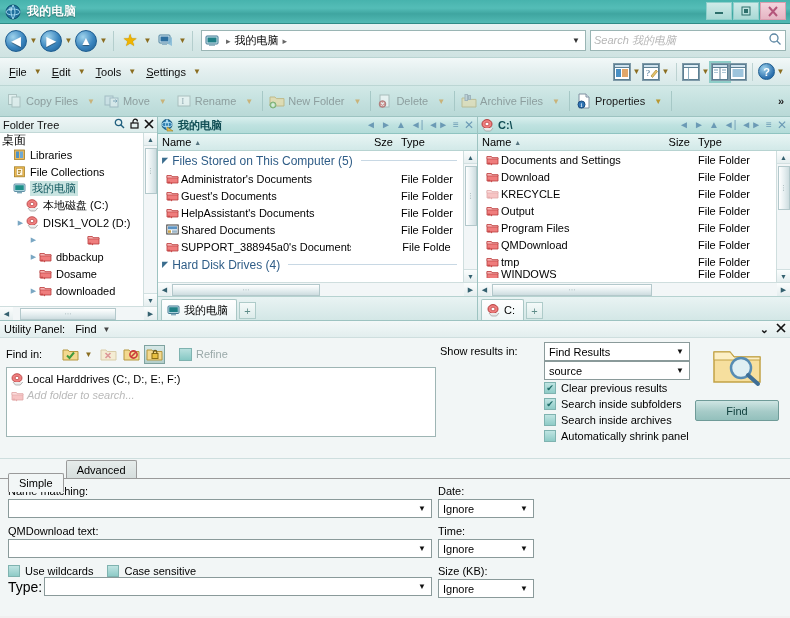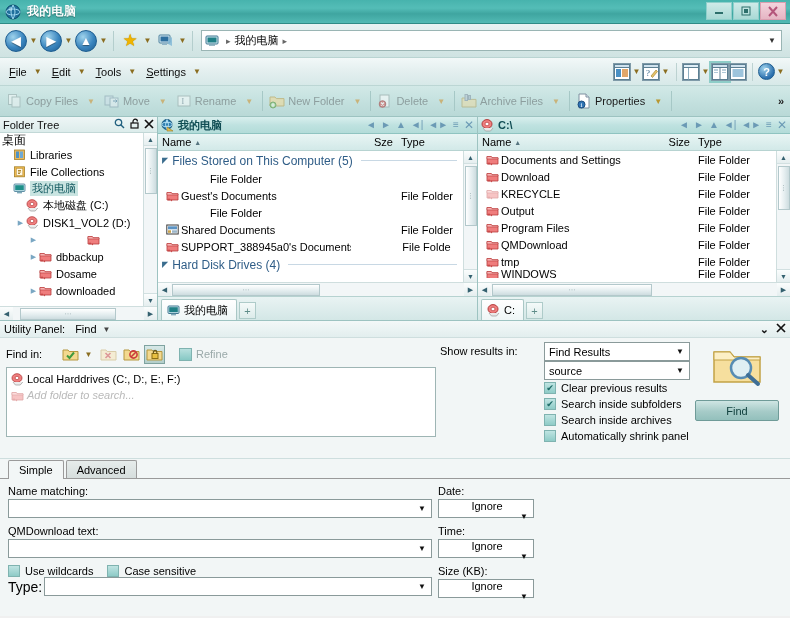--- a/index.html
+++ b/index.html
@@ -317,42 +317,41 @@
     position:relative;
   }
   .tabrow { display:flex; align-items:flex-end; height:20px; padding-left:8px;
             border-bottom:1px solid #9a9a9a;}
   .ftab {
     height:18px; padding:0 10px; font-size:11px;
     display:flex;align-items:center;
     border:1px solid #9a9a9a; border-bottom:none;
     background:#f2f6f6; border-radius:2px 2px 0 0;
   }
-  .ftab.active { background:#f2f6f6; position:relative; top:1px; height:19px; }
+  .ftab.active { background:#f2f6f6; position:relative; top:14px; height:19px; }
   .ftab.inactive { background:linear-gradient(to bottom,#e6eceb,#d6dedd); margin-left:2px;}
 
   .fgrid { display:flex; padding:6px 6px 0 8px; }
   .fg-left { width:424px; }
   .fg-right { width:auto; padding-left:6px; }
   .flabel { font-size:11px; margin-bottom:2px; }
   .finput {
     height:19px; background:#fff; border:1px solid #8a9a9a;
     display:flex;align-items:center;padding:0 2px;
     margin-bottom:7px;
   }
   .finput .dd { margin-left:auto; font-size:8px; color:#111; padding-right:3px; }
   .cbrow2 { display:flex;align-items:center;margin-bottom:0; }
   .cbrow2 .g { display:flex;align-items:center;margin-right:14px;font-size:11px;}
   .typerow { display:flex;align-items:center; }
   .typerow .lb { font-size:14px; width:36px; }
   .small-sel {
     width:96px;height:19px;background:#fff;border:1px solid #8a9a9a;
     display:flex;align-items:center;padding:0 2px 0 4px;font-size:11px;
     margin-bottom:7px;
-    flex-direction:column;
   }
   .small-sel .dd { margin-left:auto;font-size:8px;color:#111;padding-right:3px;}
   u { text-decoration: underline; }
 </style>
 </head>
 <body>
 
 <div class="titlebar">
   <span class="titlebar-icon">
     <svg width="16" height="16" viewBox="0 0 16 16">
@@ -419,20 +418,29 @@
         <rect x="2.5" y="2.5" width="9" height="5" fill="#1f7f86"></rect>
         <rect x="4" y="9.2" width="6" height="1.6" fill="#7fa9b8"></rect>
       </svg>
     </span>
     <span class="crumb-sep">▸</span>
     <span class="crumb">我的电脑</span>
     <span class="crumb-sep">▸</span>
     <span class="addr-drop">▼</span>
   </div>
 
+  <div class="searchbox">
+    <span class="ph">Search 我的电脑</span>
+    <span class="mag">
+      <svg width="14" height="14" viewBox="0 0 14 14">
+          <circle cx="6" cy="6" r="4" fill="none" stroke="#5c86a3" stroke-width="1.3"></circle>
+          <path d="M9 9 L12.5 12.5" stroke="#5c86a3" stroke-width="1.3"></path>
+        </svg>
+    </span>
+  </div>
 </div>
 
 <div class="menubar">
   <div class="menu-item"><u>F</u>ile</div>
   <div class="menu-caret">▼</div>
   <div class="menu-item"><span id="m1"><u>E</u>dit</span></div>
   <div class="menu-caret">▼</div>
   <div class="menu-item"><span id="m2"><u>T</u>ools</span></div>
   <div class="menu-caret">▼</div>
   <div class="menu-item"><span id="m3"><u>S</u>ettings</span></div>
@@ -751,37 +759,55 @@
       <div class="c" style="width:14px"></div>
     </div>
     <div class="filelist">
       <div id="mid-rows" style="padding-right:14px">
           <div class="grp-row">
             <span class="grp-tri">◤</span>
             <span class="grp-label">Files Stored on This Computer (5)</span>
             <span class="grp-line"></span>
           </div>
           <div class="frow">
+            <span class="fname">
+              <span class="ic"><svg width="13" height="13" viewBox="0 0 13 13" opacity="1">
+                  <path d="M1 3.5 h4.2 l1 1.3 H12 V11 H1 Z" fill="#ef7d7d" stroke="#b83c3c" stroke-width=".8"></path>
+                  <path d="M1 3.5 h4.2 l1 1.3 H12 V6 H1 Z" fill="#f9b3b3" stroke="#b83c3c" stroke-width=".6"></path>
+                  <circle cx="3" cy="10.5" r="1.1" fill="#c94a4a"></circle>
+                  <circle cx="5.4" cy="11.4" r=".8" fill="#c94a4a"></circle>
+                </svg></span>
+              <span>Administrator's Documents</span>
+            </span>
             <span class="fsize"></span>
             <span class="ftype">File Folder</span>
           </div>
           <div class="frow">
             <span class="fname">
               <span class="ic"><svg width="13" height="13" viewBox="0 0 13 13" opacity="1">
                   <path d="M1 3.5 h4.2 l1 1.3 H12 V11 H1 Z" fill="#ef7d7d" stroke="#b83c3c" stroke-width=".8"></path>
                   <path d="M1 3.5 h4.2 l1 1.3 H12 V6 H1 Z" fill="#f9b3b3" stroke="#b83c3c" stroke-width=".6"></path>
                   <circle cx="3" cy="10.5" r="1.1" fill="#c94a4a"></circle>
                   <circle cx="5.4" cy="11.4" r=".8" fill="#c94a4a"></circle>
                 </svg></span>
               <span>Guest's Documents</span>
             </span>
             <span class="fsize"></span>
             <span class="ftype">File Folder</span>
           </div>
           <div class="frow">
+            <span class="fname">
+              <span class="ic"><svg width="13" height="13" viewBox="0 0 13 13" opacity="1">
+                  <path d="M1 3.5 h4.2 l1 1.3 H12 V11 H1 Z" fill="#ef7d7d" stroke="#b83c3c" stroke-width=".8"></path>
+                  <path d="M1 3.5 h4.2 l1 1.3 H12 V6 H1 Z" fill="#f9b3b3" stroke="#b83c3c" stroke-width=".6"></path>
+                  <circle cx="3" cy="10.5" r="1.1" fill="#c94a4a"></circle>
+                  <circle cx="5.4" cy="11.4" r=".8" fill="#c94a4a"></circle>
+                </svg></span>
+              <span>HelpAssistant's Documents</span>
+            </span>
             <span class="fsize"></span>
             <span class="ftype">File Folder</span>
           </div>
           <div class="frow">
             <span class="fname">
               <span class="ic"><svg width="13" height="13" viewBox="0 0 13 13">
                   <rect x="0.8" y="2" width="11.4" height="9" fill="#fff" stroke="#3b3b3b" stroke-width="1"></rect>
                   <rect x="2" y="3.3" width="9" height="3" fill="#5b93c4"></rect>
                   <rect x="2" y="7.3" width="3" height="2.5" fill="#c8a24a"></rect>
                   <rect x="6" y="7.3" width="5" height="2.5" fill="#9cb6c9"></rect>

